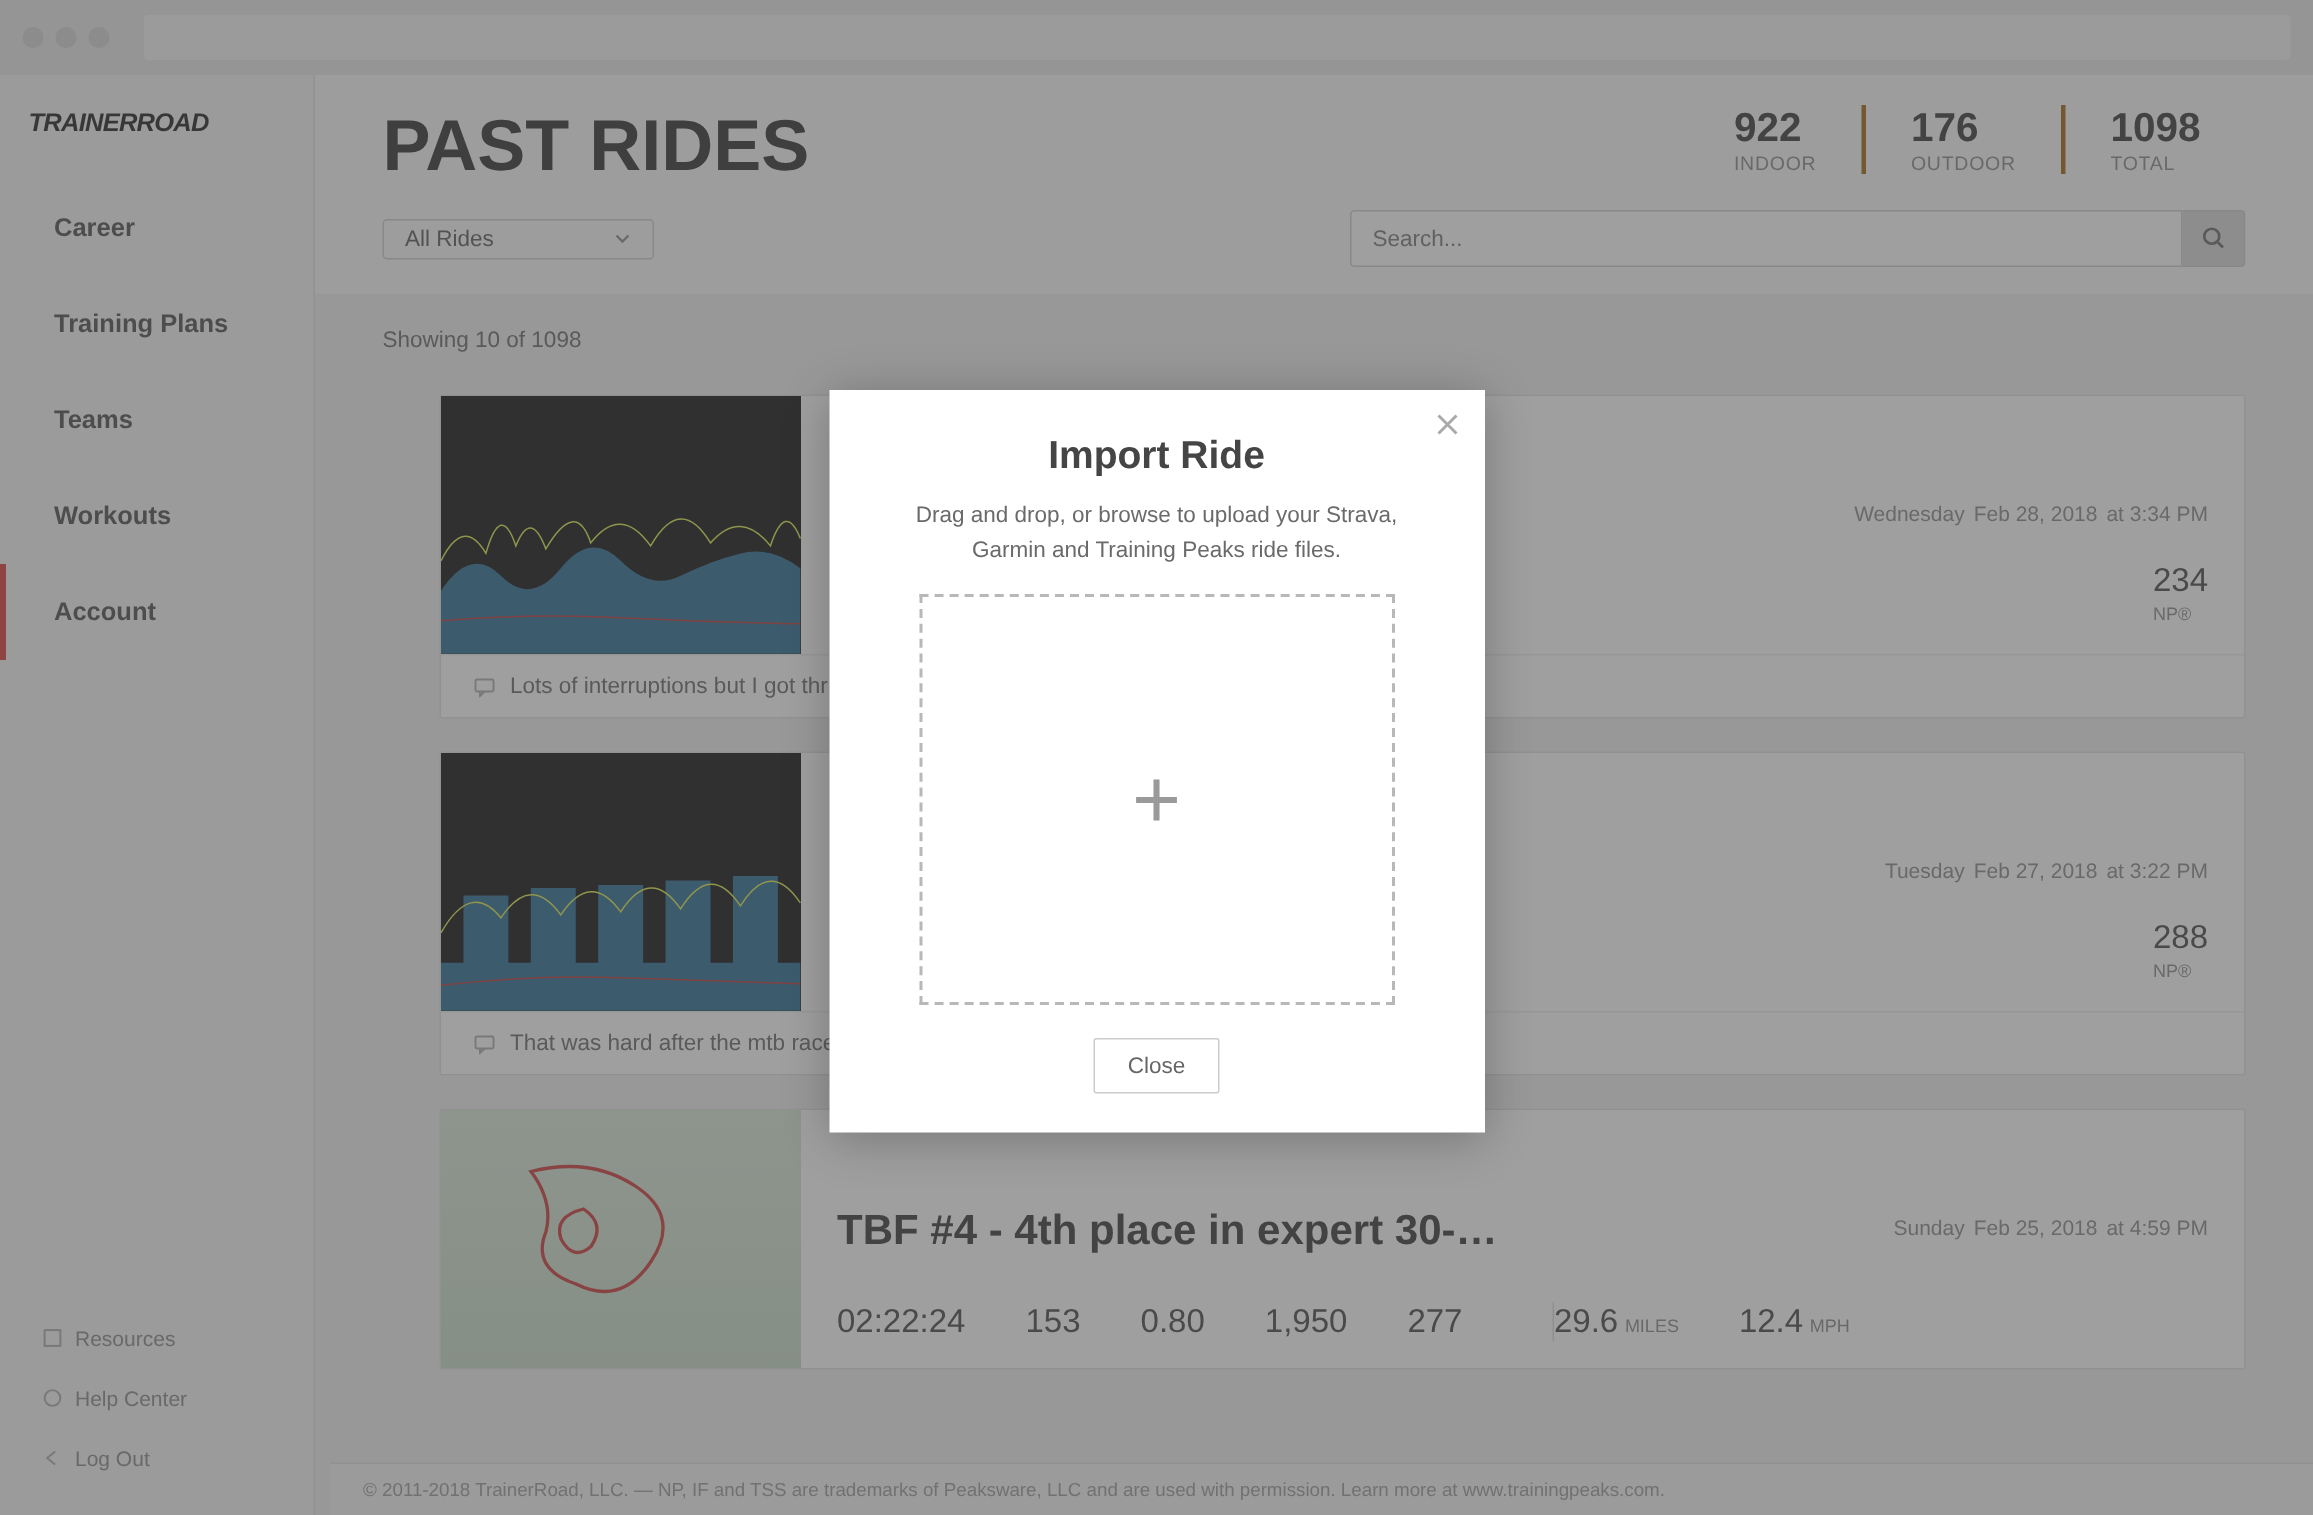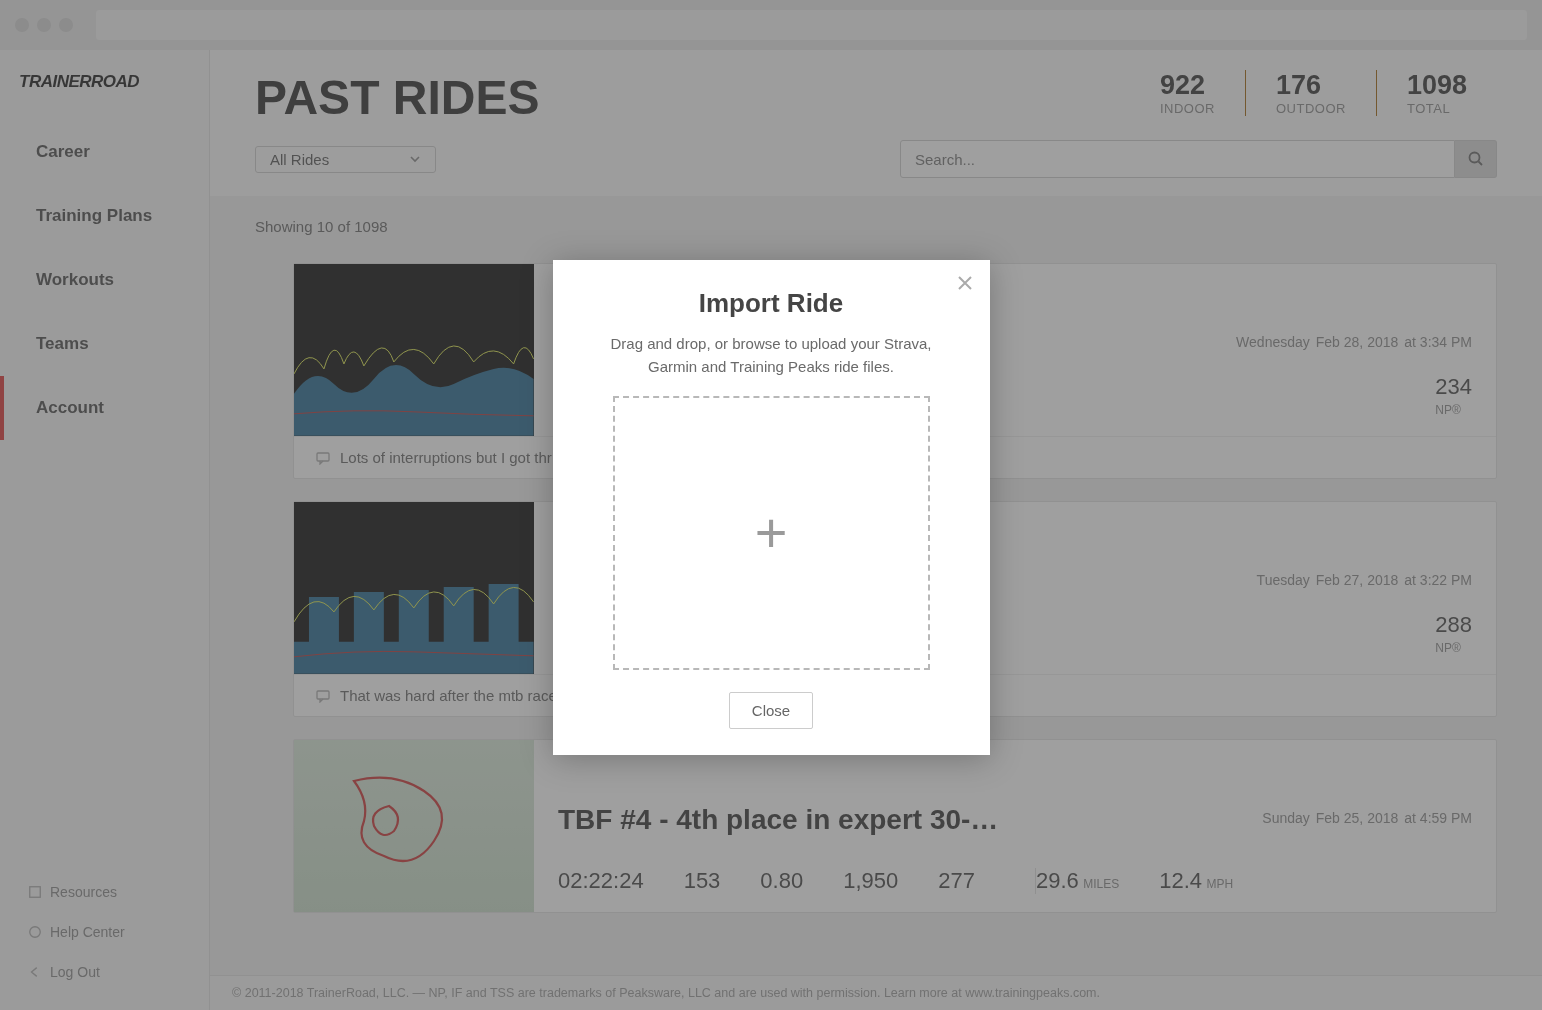--- a/index.html
+++ b/index.html
@@ -19,21 +19,21 @@
 .sidebar-footer { padding: 10px 0 18px; }
 .footer-link { padding: 12px 28px; font-size: 14px; color: #888; display: flex; align-items: center; gap: 8px; cursor: pointer; }
 .footer-link svg { width: 14px; height: 14px; }
 
 .main { flex: 1; display: flex; flex-direction: column; background: #fbfbfb; }
 .main-inner { padding: 0 45px; }
 .header { display: flex; align-items: flex-start; padding-top: 20px; padding-bottom: 15px; }
 .page-title { font-size: 48px; font-weight: 900; letter-spacing: 0px; color: #2a2a2a; text-transform: uppercase; font-family: "Arial Black", sans-serif; }
 .stats { margin-left: auto; display: flex; align-items: center; }
 .stat { padding: 0 30px; text-align: left; }
-.stat:not(:last-child) { border-right: 1px solid #a16207; }
+.stat:not(:last-child) { border-right: 3px solid #a16207; }
 .stat-value { font-size: 27px; font-weight: 700; color: #333; }
 .stat-label { font-size: 13px; color: #888; letter-spacing: 0.5px; }
 
 .controls { display: flex; align-items: center; padding-bottom: 18px; }
 .dropdown { height: 27px; padding: 0 14px; border: 1px solid #ccc; border-radius: 3px; background: #fbfbfb; display: flex; align-items: center; gap: 80px; font-size: 15px; color: #555; cursor: pointer; }
 .search-wrap { margin-left: auto; display: flex; }
 .search-input { height: 38px; width: 555px; padding: 0 14px; border: 1px solid #ccc; border-radius: 3px 0 0 3px; font-size: 15px; background: #fff; }
 .search-btn { width: 42px; height: 38px; background: #d8d8d8; border: 1px solid #ccc; border-left: none; border-radius: 0 3px 3px 0; display: flex; align-items: center; justify-content: center; cursor: pointer; }
 
 .content-band { background: #f0f0f0; padding: 22px 45px 0; flex: 1; overflow: hidden; }
@@ -46,21 +46,21 @@
 .wave { position: absolute; bottom: 0; left: 0; right: 0; height: 65%; }
 .ride-body { flex: 1; padding: 18px 24px 10px; display: flex; flex-direction: column; }
 .ride-top { display: flex; margin-top: 46px; }
 .ride-title { font-size: 28px; font-weight: 700; color: #333; }
 .ride-date { margin-left: auto; font-size: 14px; color: #888; display: flex; gap: 6px; padding-top: 6px; }
 .ride-metrics { display: flex; gap: 40px; margin-top: auto; padding-bottom: 8px; }
 .metric-value { font-size: 22px; color: #444; }
 .metric-label { font-size: 12px; color: #888; vertical-align: baseline; }
 .ride-note { border-top: 1px solid #eee; padding: 12px 22px; font-size: 15px; color: #666; display: flex; align-items: center; gap: 10px; }
 
-.page-footer { position: absolute; bottom: 0; left: 210px; right: 0; background: #f6f6f6; border-top: 1px solid #e0e0e0; padding: 10px 22px; font-size: 12.5px; color: #999; }
+.page-footer { position: absolute; bottom: 0; left: 220px; right: 0; background: #f6f6f6; border-top: 1px solid #e0e0e0; padding: 10px 22px; font-size: 12.5px; color: #999; }
 
 .overlay { position: absolute; inset: 0; background: rgba(80,80,80,0.55); display: flex; align-items: flex-start; justify-content: center; padding-top: 260px; }
 .modal { width: 437px; background: #fff; padding: 28px 22px 26px; position: relative; box-shadow: 0 4px 30px rgba(0,0,0,0.25); }
 .modal-close { position: absolute; top: 14px; right: 16px; cursor: pointer; color: #aaa; }
 .modal-title { text-align: center; font-size: 26px; font-weight: 600; color: #454545; margin-bottom: 14px; }
 .modal-sub { text-align: center; font-size: 15px; color: #6a6a6a; line-height: 1.5; margin: 0 28px 18px; }
 .dropzone { margin: 0 38px; height: 274px; border: 2px dashed #b8b8b8; display: flex; align-items: center; justify-content: center; cursor: pointer; }
 .plus { font-size: 56px; color: #9a9a9a; font-weight: 300; line-height: 1; }
 .browse-line { text-align: center; font-size: 15px; margin-top: 18px; color: #666; }
 .browse-link { color: #3a7db8; cursor: pointer; }
@@ -82,22 +82,22 @@
 </div>
 
 <div class="app">
   <aside class="sidebar">
     <div class="logo">
       <span class="logo-text">TRAINERROAD</span>
     </div>
     <nav class="nav">
       <div class="nav-item">Career</div>
       <div class="nav-item">Training Plans</div>
+      <div class="nav-item">Teams</div>
       <div class="nav-item">Workouts</div>
-      <div class="nav-item">Teams</div>
       <div class="nav-item active">Account</div>
     </nav>
     <div class="sidebar-footer">
       <div class="footer-link">
         <svg viewBox="0 0 16 16">
             <rect x="2" y="2" width="12" height="12" fill="none" stroke="#aaa" stroke-width="1.5"></rect>
           </svg>
         <span>Resources</span>
       </div>
       <div class="footer-link">

